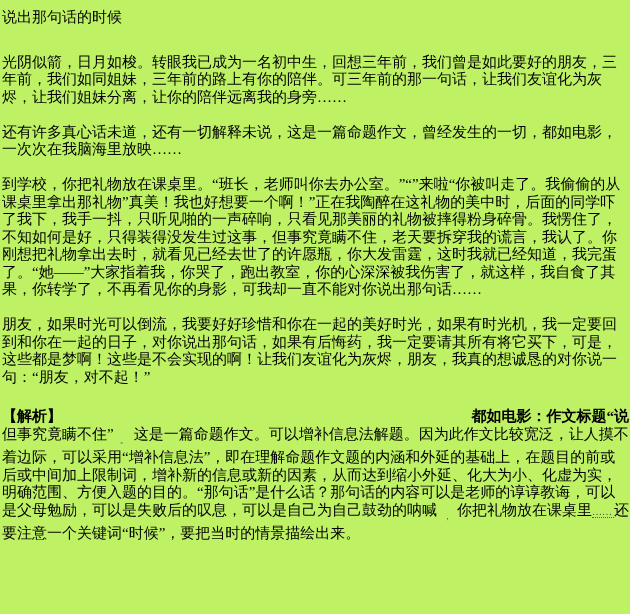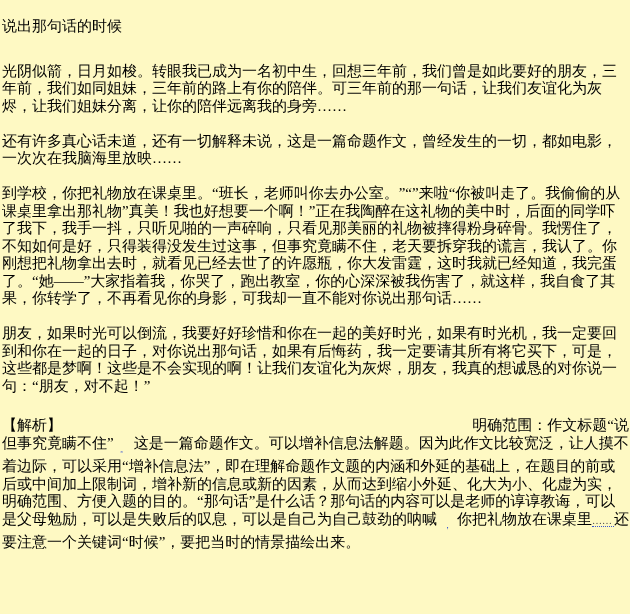--- a/index.html
+++ b/index.html
@@ -4,45 +4,46 @@
 <style>
   html, body {
     margin: 0;
     padding: 0;
     background: #ffffff;
   }
   .page {
     position: relative;
     width: 630px;
     height: 614px;
-    background: #fef9c3;
+    background: #bef264;
     color: #000000;
     font-family: "Liberation Serif", "DejaVu Serif", serif;
     font-size: 15px;
     line-height: 17.5px;
     overflow: hidden;
     box-sizing: border-box;
-    padding: 18px 1px 0 2px;
+    padding: 9px 1px 0 2px;
     word-break: break-all;
     letter-spacing: 0;
   }
   .title {
     margin: 0 0 27px 0;
   }
   .para {
     margin: 0 0 17.5px 0;
   }
   .para:last-of-type {
     margin-bottom: 0;
   }
   .analysis-header {
     display: flex;
     justify-content: space-between;
     align-items: baseline;
     margin-top: 22px;
+    font-weight: bold;
   }
   .analysis-body {
     margin: 0;
   }
   .sub-punct {
     font-size: 9px;
     color: #3a55d1;
     vertical-align: -4px;
     padding: 0 5px 0 6px;
   }
@@ -65,20 +66,20 @@
 
   <p class="para">还有许多真心话未道，还有一切解释未说，这是一篇命题作文，曾经发生的一切，都如电影，一次次在我脑海里放映……</p>
 
 
   <p class="para">到学校，你把礼物放在课桌里。“班长，老师叫你去办公室。”“”来啦“你被叫走了。我偷偷的从课桌里拿出那礼物”真美！我也好想要一个啊！”正在我陶醉在这礼物的美中时，后面的同学吓了我下，我手一抖，只听见啪的一声碎响，只看见那美丽的礼物被摔得粉身碎骨。我愣住了，不知如何是好，只得装得没发生过这事，但事究竟瞒不住，老天要拆穿我的谎言，我认了。你刚想把礼物拿出去时，就看见已经去世了的许愿瓶，你大发雷霆，这时我就已经知道，我完蛋了。“她——”大家指着我，你哭了，跑出教室，你的心深深被我伤害了，就这样，我自食了其果，你转学了，不再看见你的身影，可我却一直不能对你说出那句话……</p>
 
   <p class="para">朋友，如果时光可以倒流，我要好好珍惜和你在一起的美好时光，如果有时光机，我一定要回到和你在一起的日子，对你说出那句话，如果有后悔药，我一定要请其所有将它买下，可是，这些都是梦啊！这些是不会实现的啊！让我们友谊化为灰烬，朋友，我真的想诚恳的对你说一句：“朋友，对不起！”</p>
 
   <div class="analysis-header">
     <span>【解析】</span>
-    <span>明确范围：作文标题“说</span>
+    <span>都如电影：作文标题“说</span>
   </div>
 
   <p class="para analysis-body">
     <span>但事究竟瞒不住”</span><span class="sub-punct">。</span><span>这是一篇命题作文。可以增补信息法解题。因为此作文比较宽泛，让人摸不着边际，可以采用“增补信息法”，即在理解命题作文题的内涵和外延的基础上，在题目的前或后或中间加上限制词，增补新的信息或新的因素，从而达到缩小外延、化大为小、化虚为实，明确范围、方便入题的目的。“那句话”是什么话？那句话的内容可以是老师的谆谆教诲，可以是父母勉励，可以是失败后的叹息，可以是自己为自己鼓劲的呐喊</span><span class="sub-punct">，</span><span>你把礼物放在课桌里</span><span class="ellipsis-link">……</span><span>还要注意一个关键词“时候”，要把当时的情景描绘出来。</span>
   </p>
 
 </div>
 
 </body></html>

